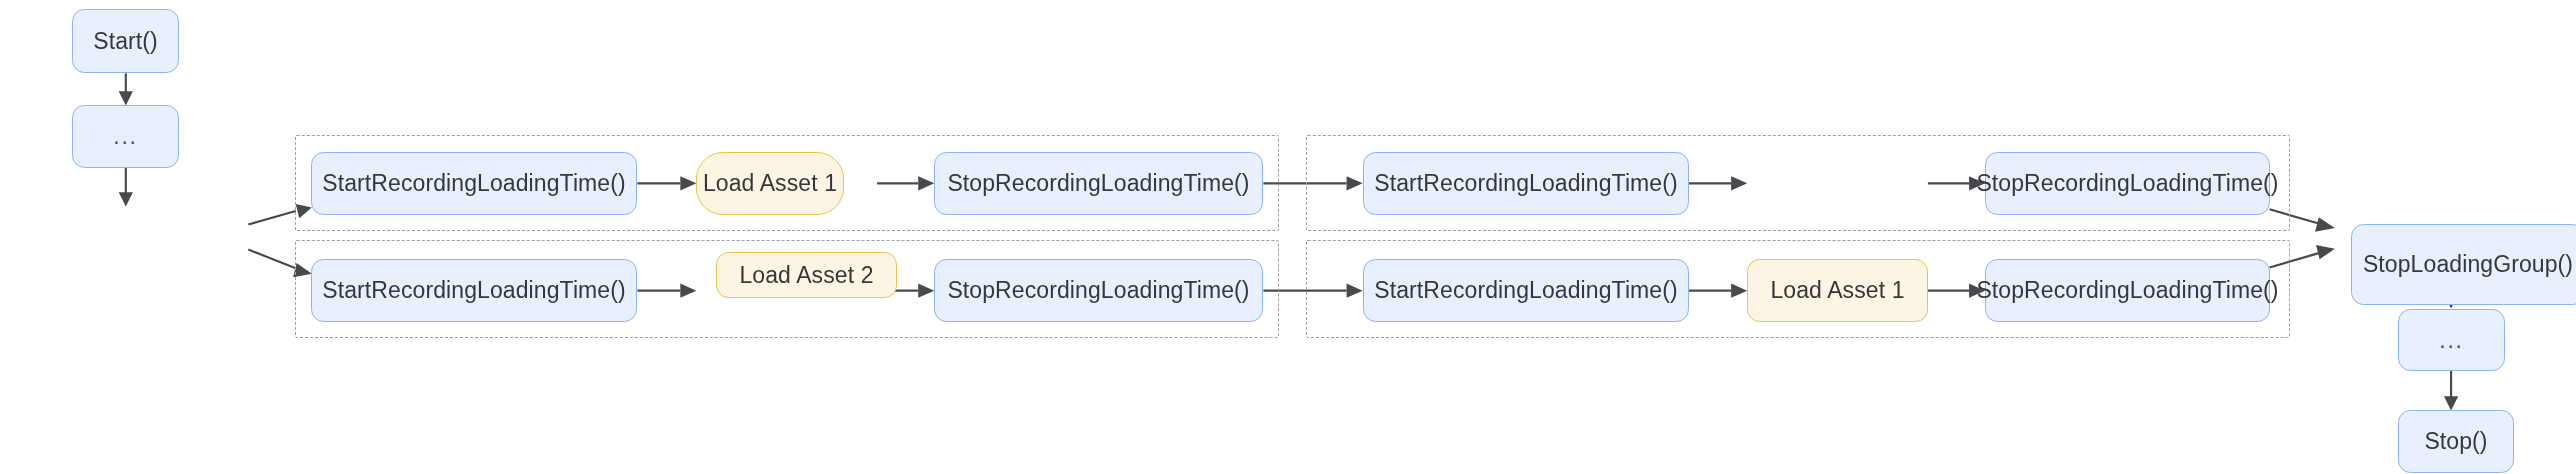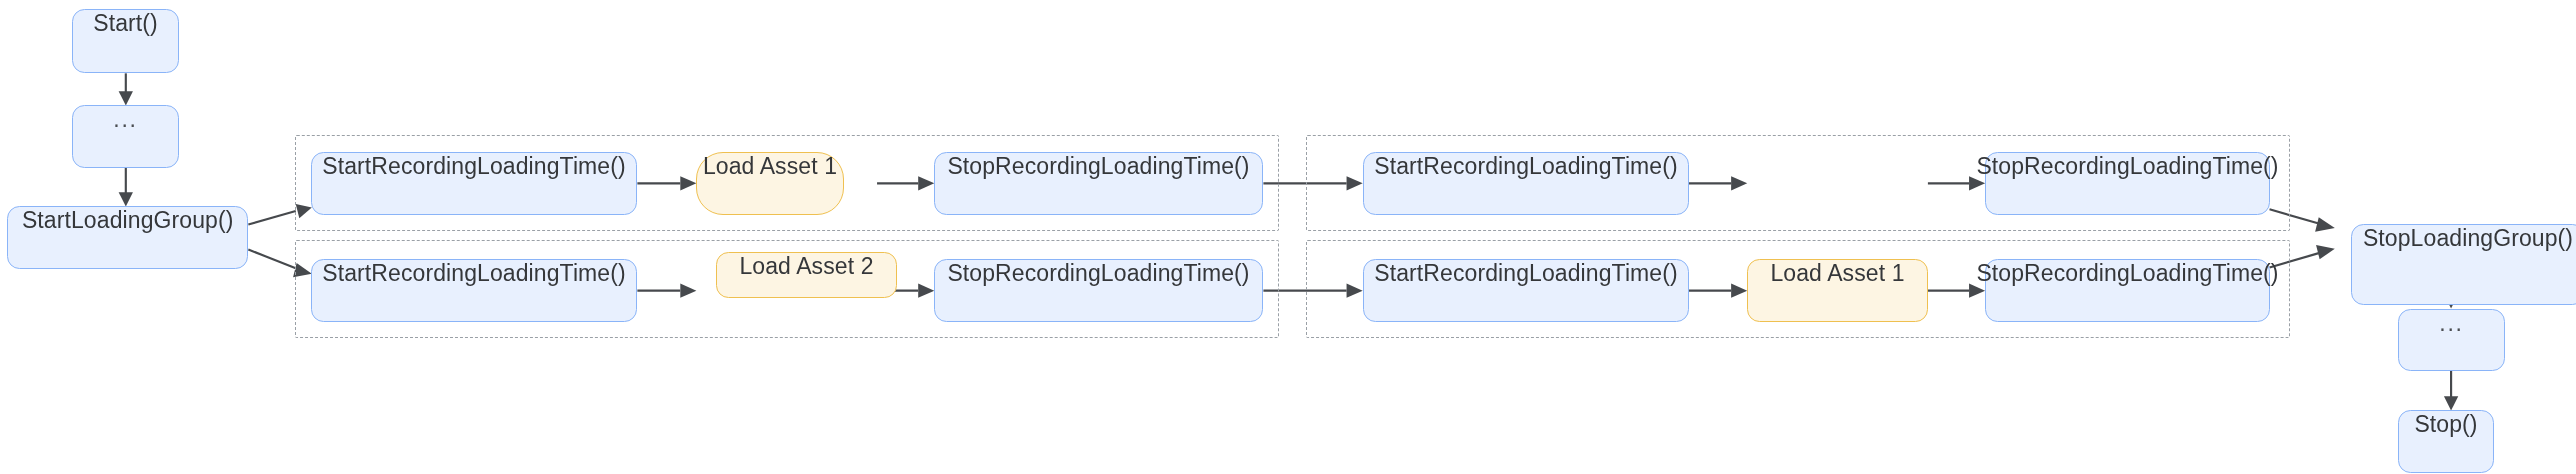--- a/index.html
+++ b/index.html
@@ -1,21 +1,21 @@
 <!DOCTYPE html>
 <html style="font-size:14.3px"><head>
 <meta charset="utf-8">
 <style>
   html,body{margin:0;padding:0;background:#ffffff;}
   body{width:2576px;height:474px;font-family:"Liberation Sans",sans-serif;overflow:hidden;}
   #stage{position:relative;width:2576px;height:474px;background:#ffffff;}
 
   .node{
     position:absolute;
-    display:flex;align-items:flex-start;justify-content:center;
+    display:flex;align-items:center;justify-content:center;
     box-sizing:border-box;
     border-radius:12.5px;
     font-size:23px;
     color:#35373a;
     white-space:nowrap;
     letter-spacing:0.1px;
   }
   .node.blue{background:#e8f0fe;border:1.8px solid #8ab4f8;}
   .node.amber{background:#fdf5e3;border:1.8px solid #efc050;}
   .node.dots{font-size:23px;letter-spacing:1.8px;color:#4a4d51;}
@@ -90,23 +90,20 @@
   </svg>
 
   <div class="node blue" style="left:72px;top:9px;width:107px;height:64px;">
     <span>Start()</span>
   </div>
 
   <div class="node blue dots" style="left:72px;top:105px;width:107px;height:63px;">
     <span>...</span>
   </div>
 
-  <div class="node blue" style="left:7.2px;top:206px;width:241px;height:63px;">
-    <span>StartLoadingGroup()</span>
-  </div>
 
   <div class="group" style="left:295px;top:135px;width:984px;height:96px;"></div>
   <div class="group" style="left:295px;top:240px;width:984px;height:98px;"></div>
 
   <div class="node blue" style="left:311px;top:152px;width:326px;height:63px;">
     <span>StartRecordingLoadingTime()</span>
   </div>
   <div class="node amber" style="left:696px;top:152px;width:148px;height:63px;border-radius:27px;">
     <span>Load Asset 1</span>
   </div>
@@ -145,18 +142,18 @@
   </div>
 
   <div class="node blue" style="left:2335px;top:224px;width:234px;height:81px;margin-left:16px;">
     <span>StopLoadingGroup()</span>
   </div>
 
   <div class="node blue dots" style="left:2398px;top:309px;width:107px;height:62px;">
     <span>...</span>
   </div>
 
-  <div class="node blue" style="left:2398px;top:410px;width:96px;height:63px;">
+  <div class="node blue" style="left:2398px;top:410px;width:116px;height:63px;">
     <span>Stop()</span>
   </div>
 
 </div>
 
 
 </body></html>

